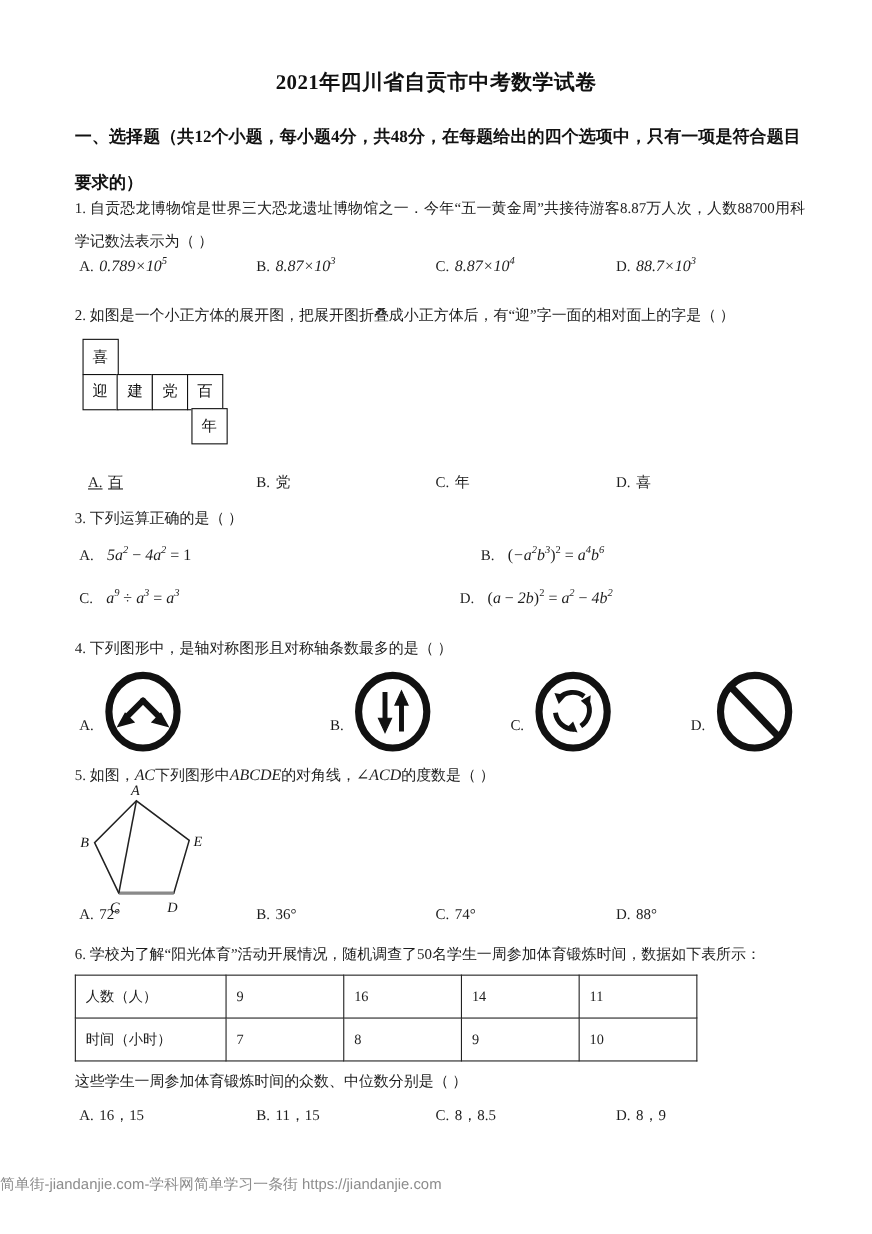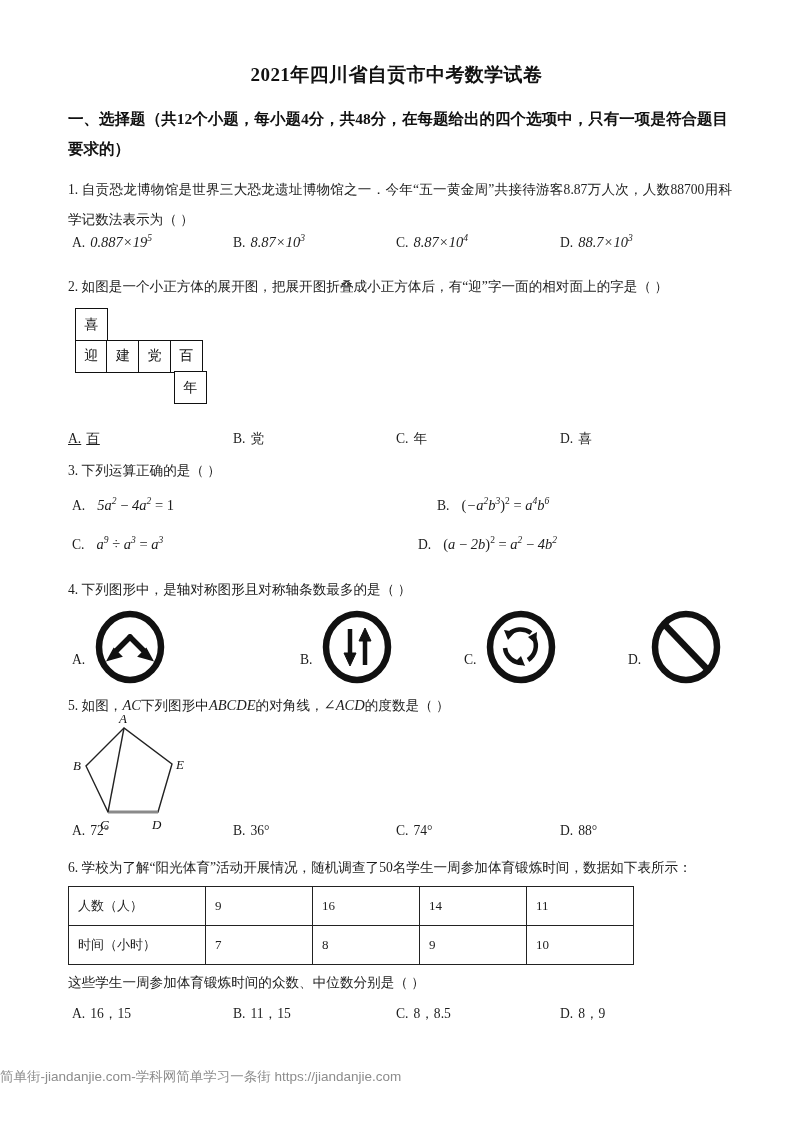--- a/index.html
+++ b/index.html
@@ -32,21 +32,21 @@
     letter-spacing: 0.4px;
     color: #111;
   }
   .section-heading {
     position: absolute;
     left: 68px;
     top: 104px;
     width: 660px;
     font-size: 15.5px;
     font-weight: bold;
-    line-height: 30px;
+    line-height: 42px;
     color: #111;
     text-align: justify;
   }
   .q-stem {
     position: absolute;
     font-size: 13.6px;
     line-height: 30px;
     color: #1d1d1d;
     text-align: justify;
   }
@@ -169,21 +169,21 @@
   <div class="doc-title">2021年四川省自贡市中考数学试卷</div>
 
   <div class="section-heading">一、选择题（共12个小题，每小题4分，共48分，在每题给出的四个选项中，只有一项是符合题目要求的）</div>
 
   <div class="q-stem" style="left:68px; top:175px; width:664px;">
     <span class="q-num">1.</span>
     <span>自贡恐龙博物馆是世界三大恐龙遗址博物馆之一．今年“五一黄金周”共接待游客8.87万人次，人数88700用科学记数法表示为（      ）</span>
   </div>
   <div class="opt-row" style="top:234px;">
     <div class="opt" style="left:4px;">
-      <span class="lbl">A.</span><span class="mathy"><span>0.887×19</span><sup>5</sup></span>
+      <span class="lbl">A.</span><span class="mathy"><span>0.789×10</span><sup>5</sup></span>
     </div>
     <div class="opt" style="left:165px;">
       <span class="lbl">B.</span><span class="mathy"><span>8.87×10</span><sup>3</sup></span>
     </div>
     <div class="opt" style="left:328px;text-align:right;">
       <span class="lbl">C.</span><span class="mathy"><span>8.87×10</span><sup>4</sup></span>
     </div>
     <div class="opt" style="left:492px;">
       <span class="lbl">D.</span><span class="mathy"><span>88.7×10</span><sup>3</sup></span>
     </div>
@@ -206,21 +206,21 @@
     </div>
     <div class="net-row">
       <div class="net-spacer"></div>
       <div class="net-spacer"></div>
       <div class="net-spacer"></div>
       <div class="net-cell">年</div>
     </div>
   </div>
 
   <div class="opt-row" style="top:430px;">
-    <div class="opt" style="left:0;text-decoration:underline;">
+    <div class="opt" style="left:12px;text-decoration:underline;">
       <span class="lbl">A.</span><span>百</span>
     </div>
     <div class="opt" style="left:165px;">
       <span class="lbl">B.</span><span>党</span>
     </div>
     <div class="opt" style="left:328px;">
       <span class="lbl">C.</span><span>年</span>
     </div>
     <div class="opt" style="left:492px;">
       <span class="lbl">D.</span><span>喜</span>

